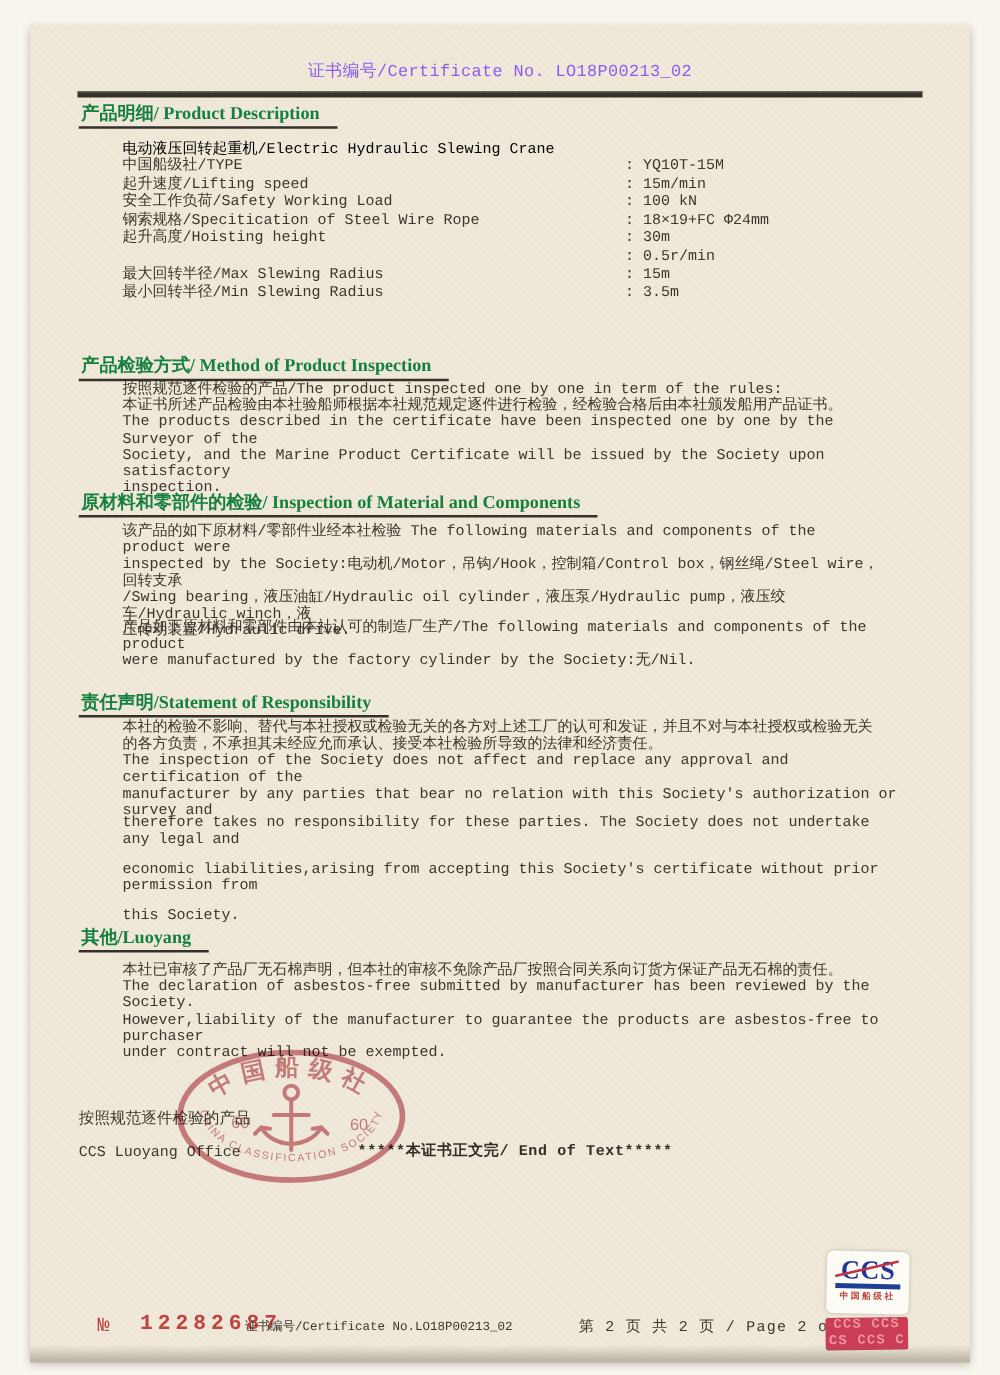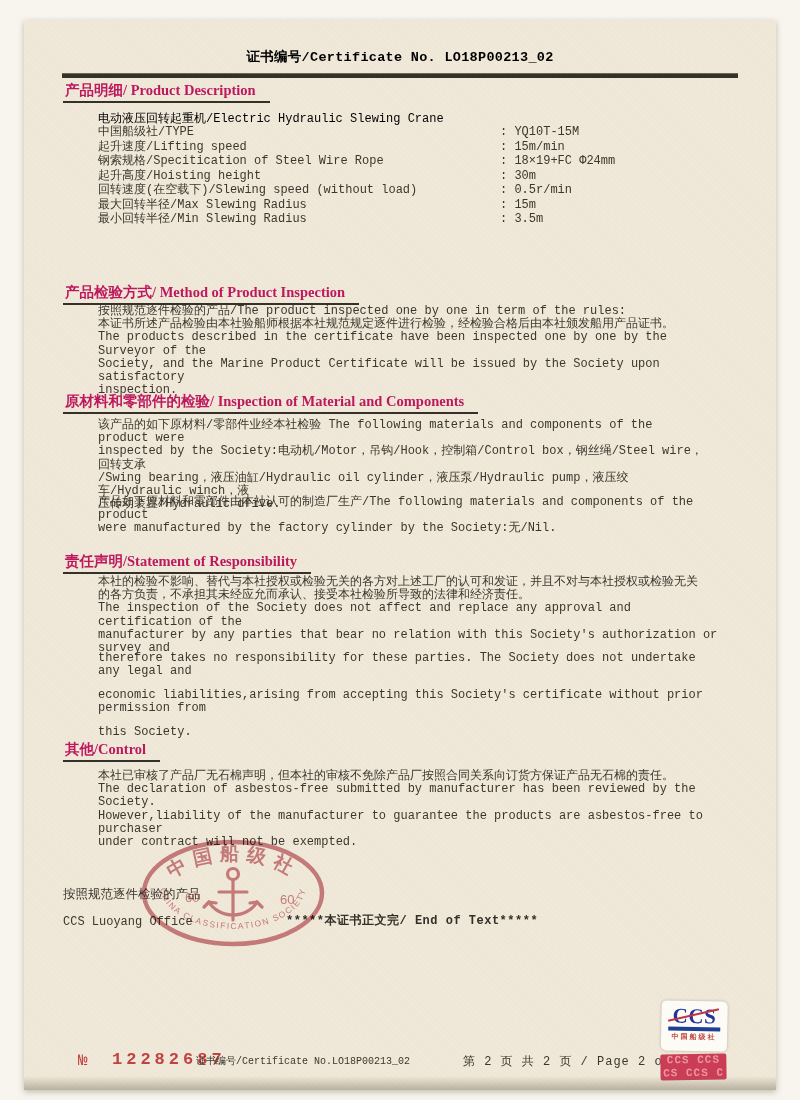--- a/index.html
+++ b/index.html
@@ -17,29 +17,29 @@
     box-shadow:0 2px 6px rgba(90,80,60,.35);
   }
   .paper-shadow{
     position:absolute;left:24px;right:24px;bottom:10px;height:14px;
     background:linear-gradient(to bottom,rgba(255,255,255,0),rgba(120,108,88,.45));
   }
   .abs{position:absolute;}
   .center{width:800px;text-align:center;}
   .hdr-cert{
     top:48px;left:0;
-    font-size:13.5px;font-weight:bold;letter-spacing:.3px;color:#000000;
+    font-size:13.5px;font-weight:normal;letter-spacing:.3px;color:#8b5cf6;
   }
   .top-rule{
     left:62px;top:73px;width:676px;height:4px;
     background:#35302a;border-top:1px solid #6b655c;
   }
   .sec-head{
     font-family:"Liberation Serif","DejaVu Serif",serif;
-    font-weight:bold;font-size:14.5px;color:#be185d;
+    font-weight:bold;font-size:14.5px;color:#15803d;
     border-bottom:2px solid #35302a;padding:0 14px 1px 2px;
     display:inline-block;white-space:nowrap;
   }
   .para{
     font-size:12px;line-height:13.2px;white-space:pre-line;color:#3c362d;
   }
   .prod-name{font-size:12px;color:#000000;}
   .prod-rows{left:98px;top:125px;width:640px;}
   .prod-row{position:relative;height:14.55px;line-height:14.55px;font-size:12px;color:#3c362d;white-space:nowrap;}
   .prod-val{position:absolute;left:402px;top:0;}
@@ -78,23 +78,24 @@
 <div class="abs center hdr-cert">证书编号/Certificate No. LO18P00213_02</div>
 <div class="abs top-rule"></div>
 
 <div class="abs" style="left:63px;top:81px;">
   <span class="sec-head">产品明细/ Product Description</span>
 </div>
 <div class="abs prod-name" style="left:98px;top:110px;">电动液压回转起重机/Electric Hydraulic Slewing Crane</div>
 <div class="abs prod-rows">
   <div class="prod-row"><span>中国船级社/TYPE</span><span class="prod-val">: YQ10T-15M</span></div>
   <div class="prod-row"><span>起升速度/Lifting speed</span><span class="prod-val">: 15m/min</span></div>
+  <div class="prod-row"><span>安全工作负荷/Safety Working Load</span><span class="prod-val">: 100 kN</span></div>
   <div class="prod-row"><span>钢索规格/Specitication of Steel Wire Rope</span><span class="prod-val">: 18×19+FC  Φ24mm</span></div>
   <div class="prod-row"><span>起升高度/Hoisting height</span><span class="prod-val">: 30m</span></div>
-  <div class="prod-row"><span>回转速度(在空载下)/Slewing speed (without load)</span><span class="prod-val">: 0.5r/min</span></div>
+  <div class="prod-row"><span class="prod-val">: 0.5r/min</span></div>
   <div class="prod-row"><span>最大回转半径/Max Slewing Radius</span><span class="prod-val">: 15m</span></div>
   <div class="prod-row"><span>最小回转半径/Min Slewing Radius</span><span class="prod-val">: 3.5m</span></div>
 </div>
 
 <div class="abs" style="left:63px;top:283px;">
   <span class="sec-head">产品检验方式/ Method of Product Inspection</span>
 </div>
 <div class="abs para" style="left:98px;top:305px;width:590px;">按照规范逐件检验的产品/The product inspected one by one in term of the rules:
 本证书所述产品检验由本社验船师根据本社规范规定逐件进行检验，经检验合格后由本社颁发船用产品证书。
 The products described in the certificate have been inspected one by one by the Surveyor of the
@@ -116,21 +117,21 @@
 </div>
 <div class="abs para" style="left:98px;top:576px;width:620px;">本社的检验不影响、替代与本社授权或检验无关的各方对上述工厂的认可和发证，并且不对与本社授权或检验无关
 的各方负责，不承担其未经应允而承认、接受本社检验所导致的法律和经济责任。
 The inspection of the Society does not affect and replace any approval and certification of the
 manufacturer by any parties that bear no relation with this Society's authorization or survey and</div>
 <div class="abs para" style="left:98px;top:652px;width:620px;">therefore takes no responsibility for these parties. The Society does not undertake any legal and</div>
 <div class="abs para" style="left:98px;top:689px;width:640px;">economic liabilities,arising from accepting this Society's certificate without prior permission from</div>
 <div class="abs para" style="left:98px;top:726px;width:300px;">this Society.</div>
 
 <div class="abs" style="left:63px;top:740px;">
-  <span class="sec-head">其他/Control</span>
+  <span class="sec-head">其他/Luoyang</span>
 </div>
 <div class="abs para" style="left:98px;top:770px;width:620px;">本社已审核了产品厂无石棉声明，但本社的审核不免除产品厂按照合同关系向订货方保证产品无石棉的责任。
 The declaration of asbestos-free submitted by manufacturer has been reviewed by the Society.
 However,liability of the manufacturer to guarantee the products are asbestos-free to purchaser
 under contract will not be exempted.</div>
 
 <div class="abs sign-zh" style="left:63px;top:886px;">按照规范逐件检验的产品</div>
 <div class="abs sign-en" style="left:63px;top:915px;">CCS Luoyang Office</div>
 <div class="abs end-text" style="left:286px;top:912px;">*****本证书正文完/ End of Text*****</div>
 

